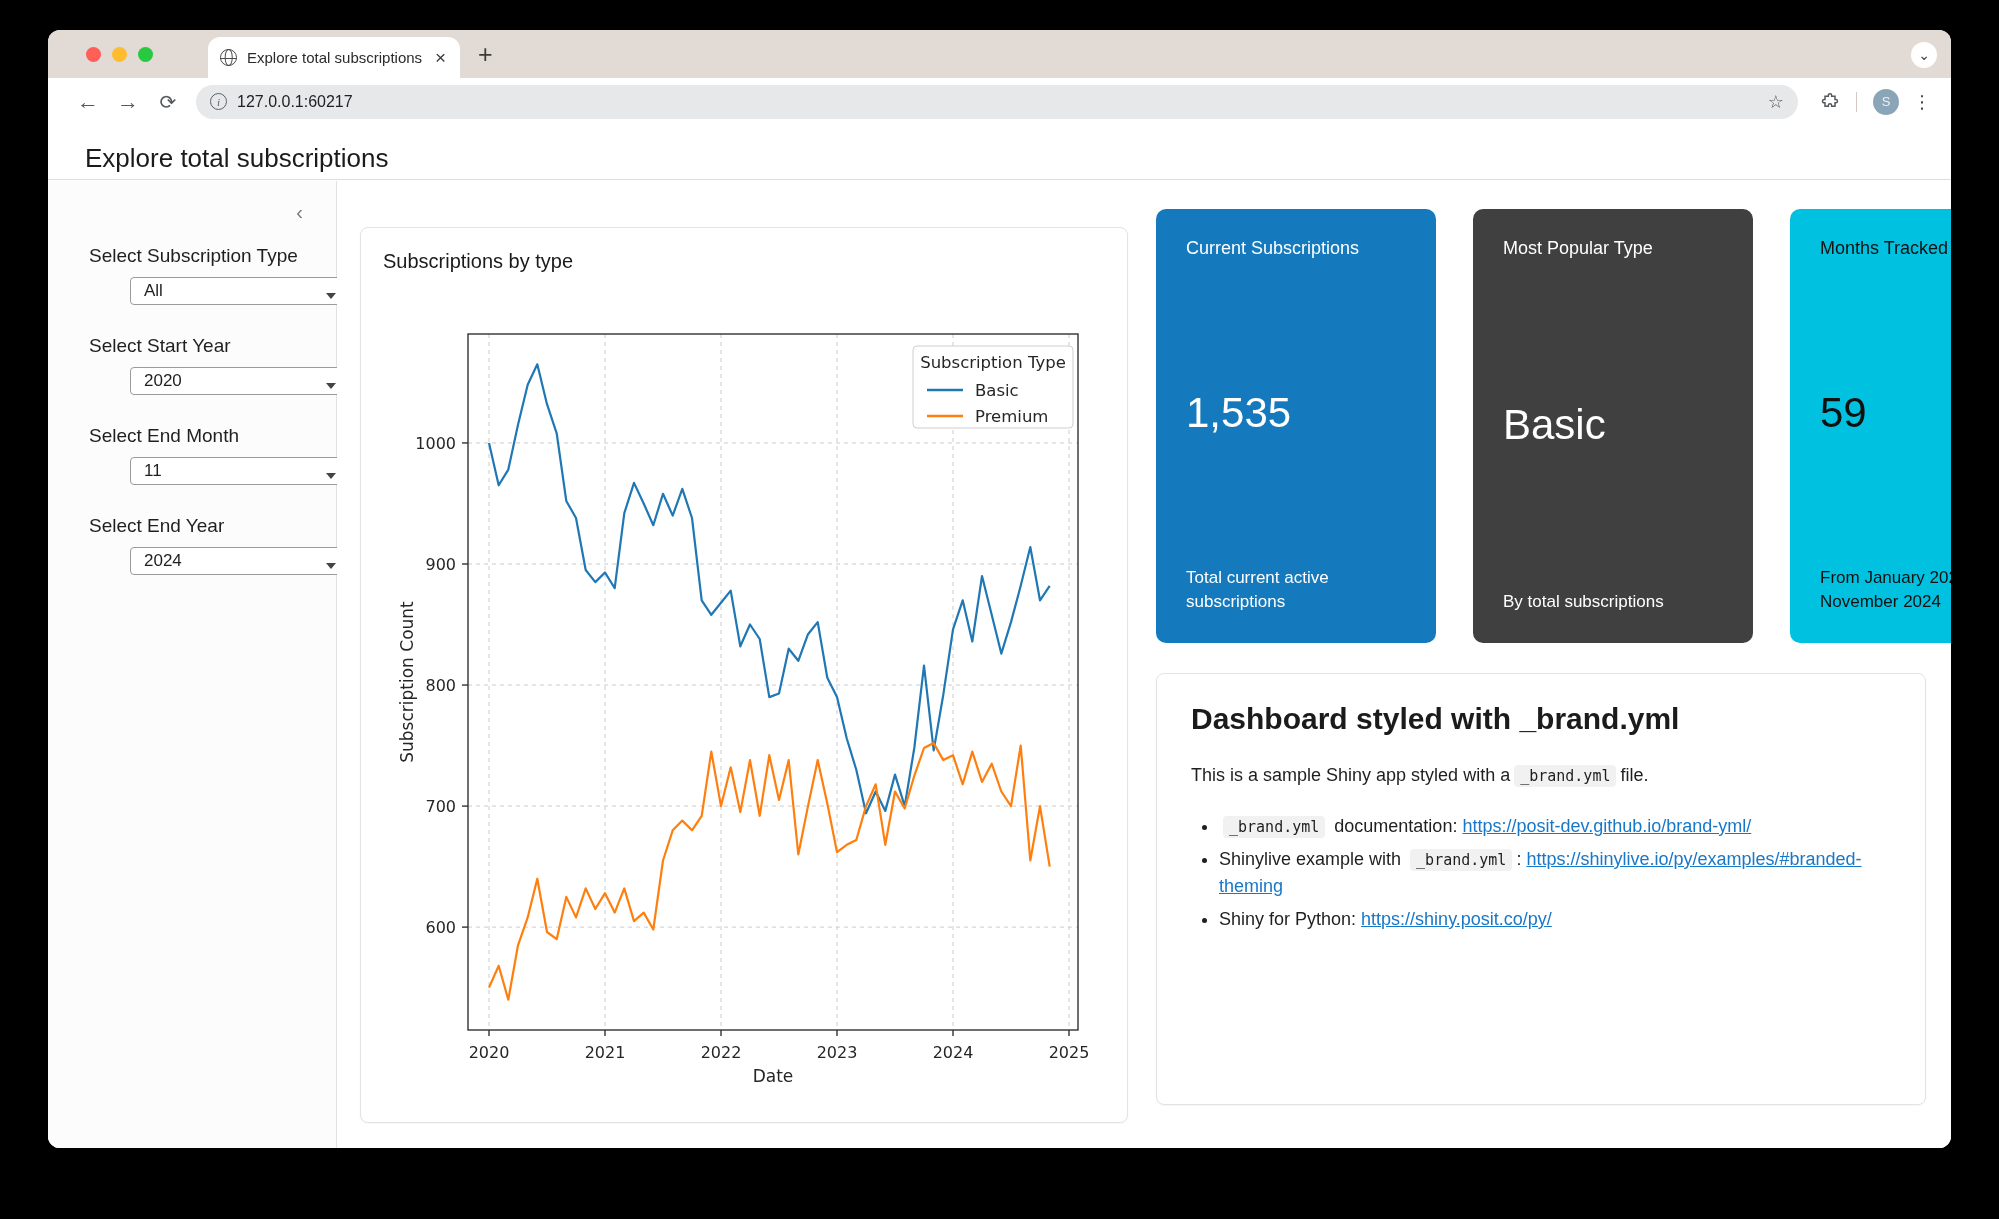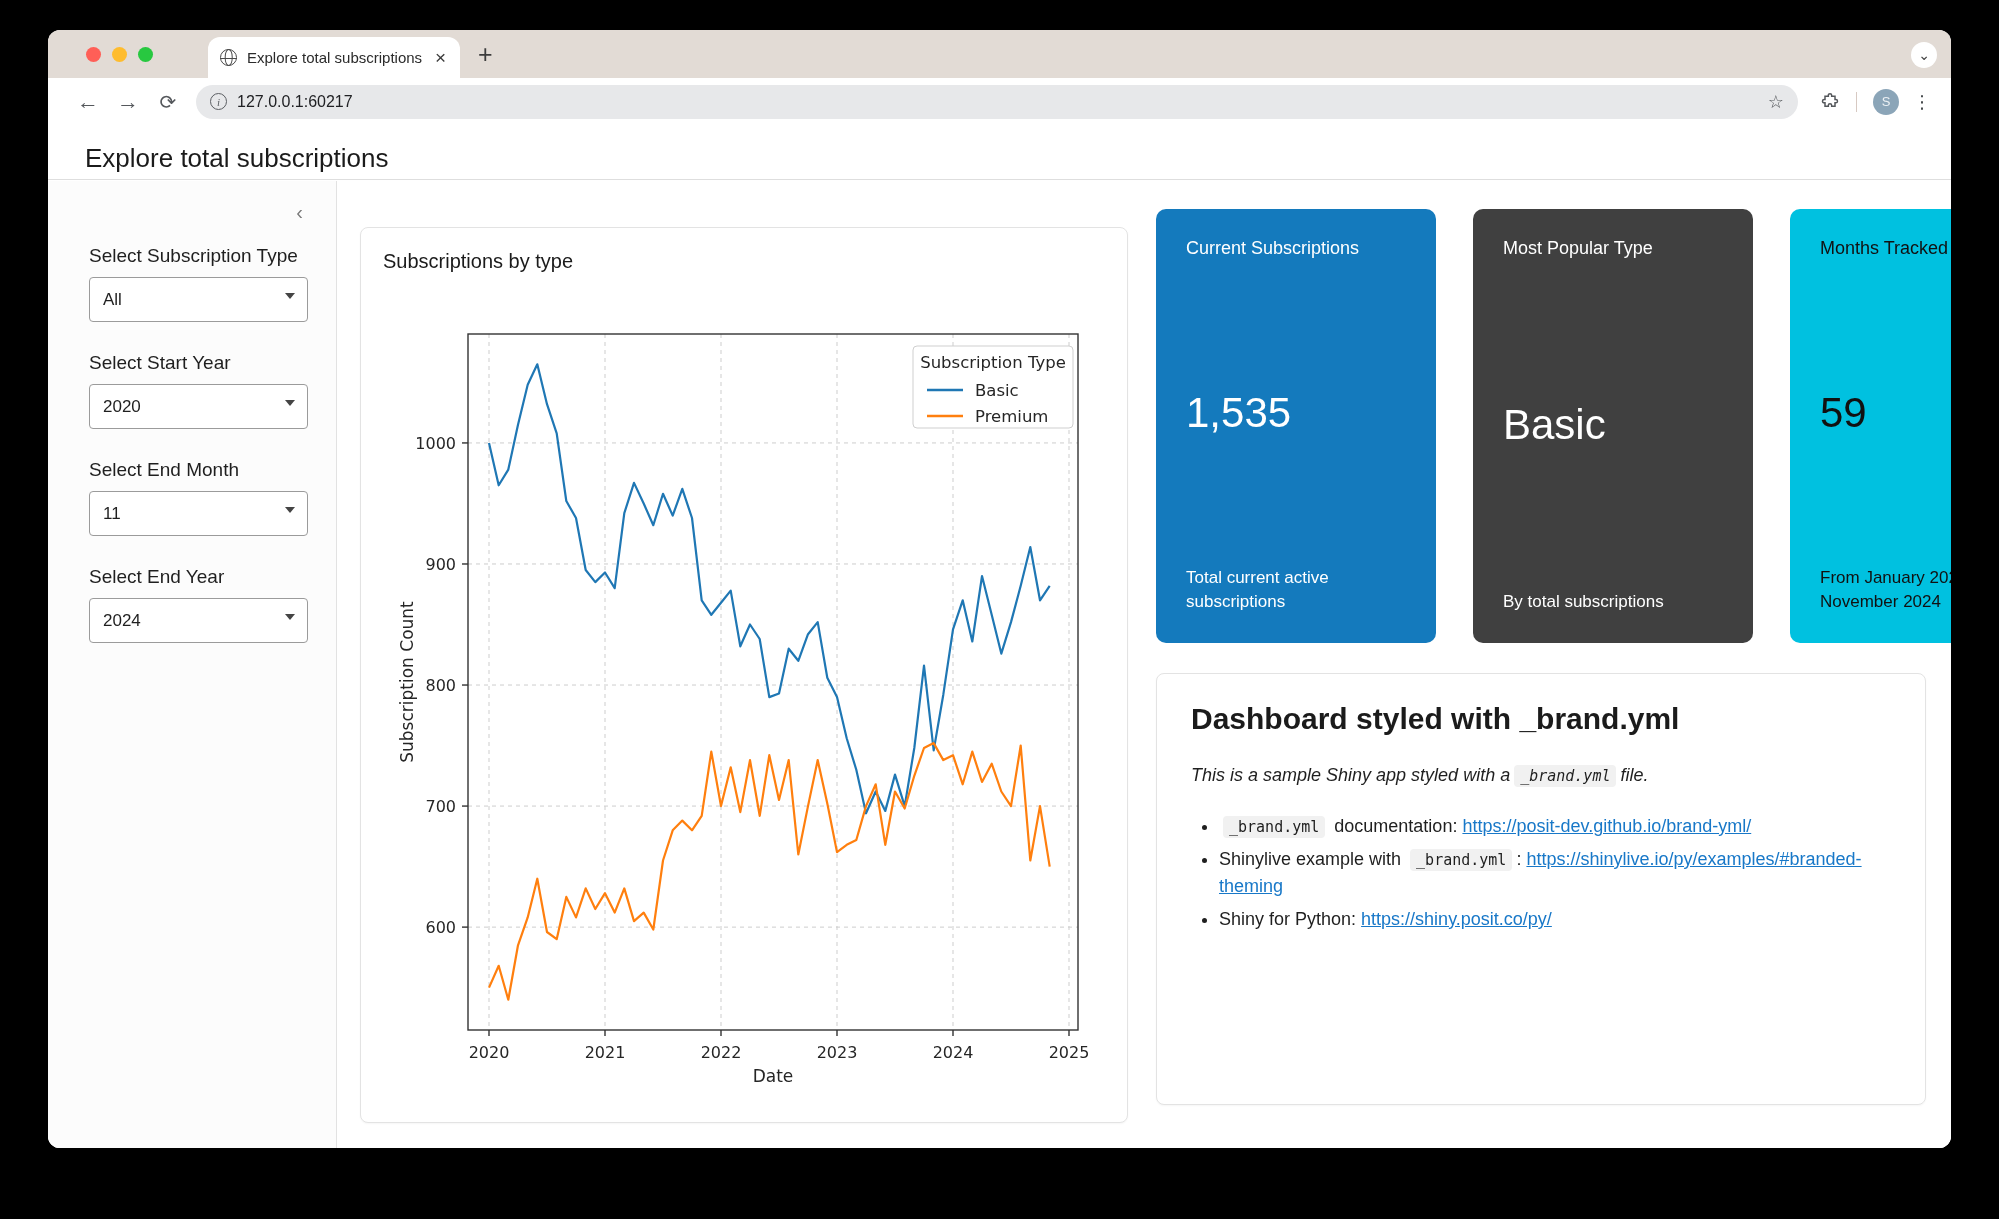--- a/index.html
+++ b/index.html
@@ -35,39 +35,39 @@
 
   
   .app-header{position:absolute;top:95px;left:0;right:0;height:55px;background:#fff;border-bottom:1px solid #DEDEDE;}
   .app-header h1{margin:0;padding:18px 0 0 37px;font-size:26px;font-weight:400;color:#1b1b1b;}
   .app-body{position:absolute;top:151px;left:0;right:0;bottom:0;background:#fff;}
 
   .sidebar{position:absolute;left:0;top:0;bottom:0;width:289px;background:#fcfcfc;border-right:1px solid #E2E2E2;padding:20px 29px 0 41px;}
   .collapse{height:34px;text-align:right;color:#7a7a7a;font-size:20px;padding-right:4px;cursor:pointer;margin-bottom:10px;}
   .group{margin-bottom:30px;}
   .group label{display:block;font-size:19px;color:#1f1f1f;margin-bottom:10px;}
-  .select{position:relative;width:219px;height:45px;background:#fff;border:1px solid #9b9b9b;border-radius:4px;font-size:17px;color:#1f1f1f;display:flex;align-items:center;padding:0 30px 0 13px;cursor:pointer;}
+  .select{position:relative;width:219px;height:28px;background:#fff;border:1px solid #9b9b9b;border-radius:4px;font-size:17px;color:#1f1f1f;display:flex;align-items:center;padding:0 30px 0 13px;cursor:pointer;margin-left:41px;}
   .select:after{content:"";position:absolute;right:12px;top:15px;border-left:5px solid transparent;border-right:5px solid transparent;border-top:6px solid #444;}
 
   .main{position:absolute;left:289px;top:0;right:0;bottom:0;background:#fff;}
   .card{position:absolute;background:#fff;border:1px solid #E3E3E3;border-radius:8px;box-shadow:0 1px 2px rgba(0,0,0,.04);}
   .chart-card{left:23px;top:46px;width:768px;height:896px;}
   .chart-card h2{margin:0;padding:22px 0 0 22px;font-size:20px;font-weight:400;color:#1b1b1b;}
   #chart{position:absolute;left:0;top:90px;}
 
   .right-col{position:absolute;left:819px;top:0;width:770px;}
   .vb-row{position:absolute;top:28px;left:0;width:914px;height:434px;display:flex;gap:37px;}
   .valuebox{flex:1;border-radius:10px;padding:28px 30px;display:flex;flex-direction:column;}
   .vb-title{font-size:18px;line-height:1.3;}
   .vb-value{font-size:42px;margin:auto 0;line-height:1.1;}
   .vb-footer{font-size:17px;line-height:1.45;}
 
   .info-card{left:0;top:492px;width:770px;height:432px;padding:28px 34px;}
   .info-card h2{margin:0 0 26px 0;font-size:30px;font-weight:700;color:#1b1b1b;}
-  .info-card p{font-size:18px;color:#1f1f1f;margin:0 0 24px 0;line-height:1.5;font-style:italic;}
+  .info-card p{font-size:18px;color:#1f1f1f;margin:0 0 24px 0;line-height:1.5;}
   code.chip{font-family:"DejaVu Sans Mono",monospace;font-size:15px;background:#F1F1F1;border-radius:4px;padding:2px 6px;margin:0 4px;color:#1f1f1f;}
   ul.learn{margin:10px 0 0 0;padding-left:28px;}
   ul.learn li{font-size:18px;color:#1f1f1f;line-height:1.5;margin-bottom:6px;}
   ul.learn a{text-decoration:underline;}
 
   svg text{font-family:"DejaVu Sans",sans-serif;}
 </style>
 </head>
 <body>
 

